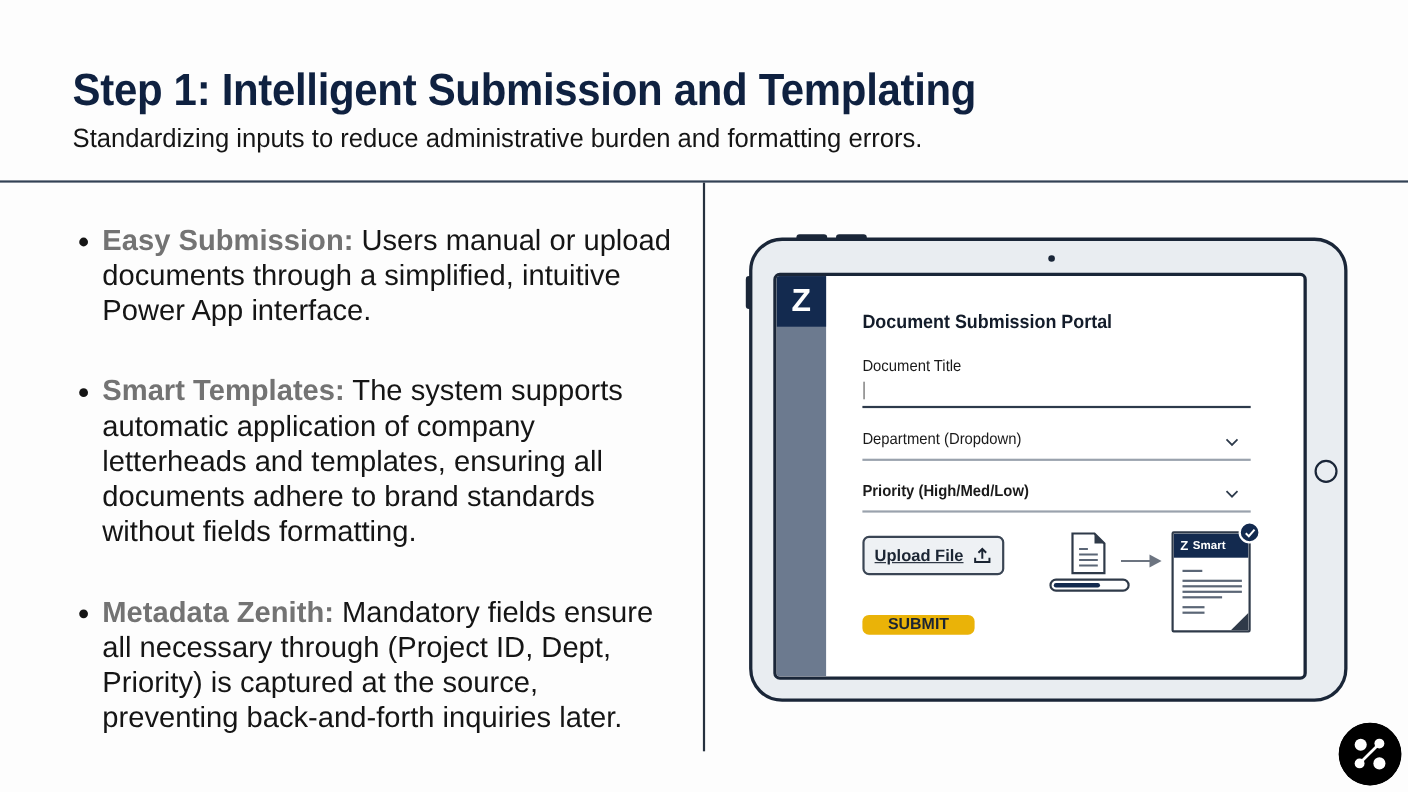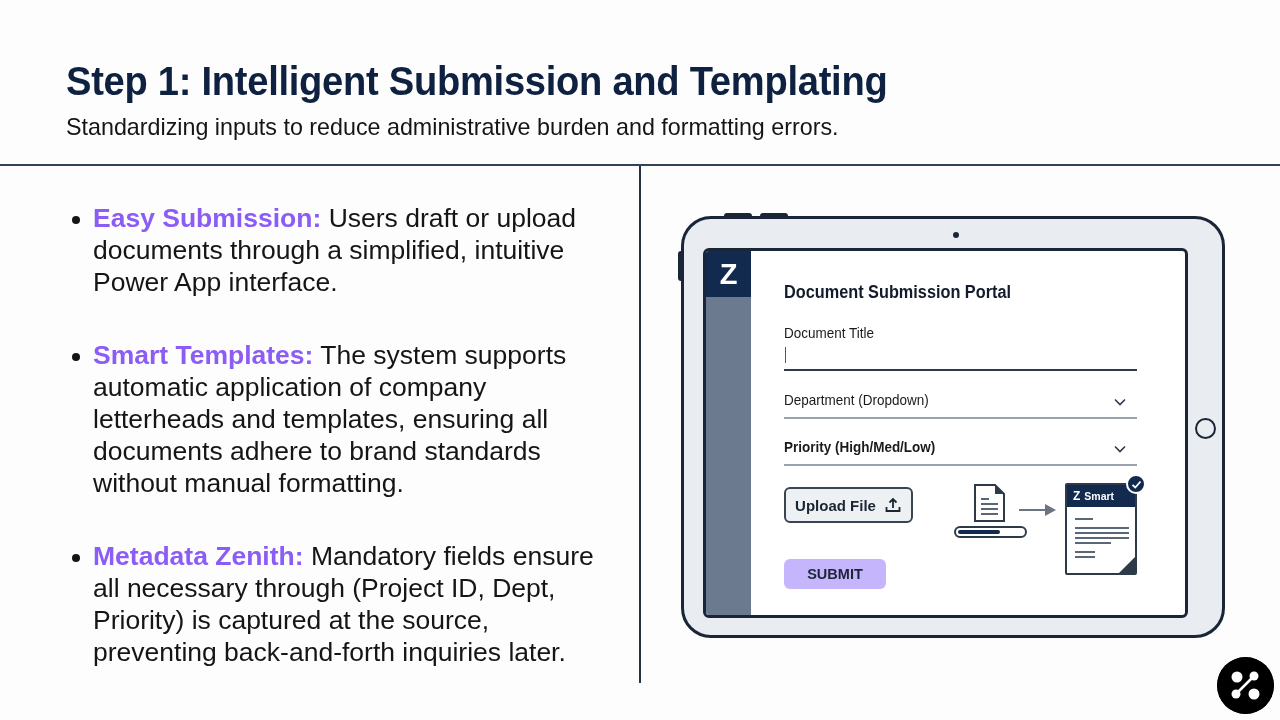--- a/index.html
+++ b/index.html
@@ -7,42 +7,42 @@
   body { position: relative; font-family: "Liberation Sans", "DejaVu Sans", sans-serif; color: #111; }
 
   .title { position: absolute; left: 66px; top: 58px; font-size: 41px; font-weight: 700; color: #0f2140; letter-spacing: -0.3px; transform: scaleX(0.93); transform-origin: left; white-space: nowrap; }
   .subtitle { position: absolute; left: 66px; top: 113px; font-size: 24px; color: #151515; white-space: nowrap; transform: scaleX(0.97); transform-origin: left; }
   .h-rule { position: absolute; left: 0; top: 164px; width: 1280px; height: 2px; background: #334255; }
   .v-rule { position: absolute; left: 639px; top: 166px; width: 2px; height: 517px; background: #26313f; }
 
   .bullets { position: absolute; left: 70px; top: 202px; width: 540px; list-style: none; }
   .bullet { position: relative; padding-left: 23px; font-size: 26.5px; line-height: 32px; color: #151515; margin-bottom: 41px; }
   .bullet::before { content: ""; position: absolute; left: 2px; top: 14px; width: 8px; height: 8px; border-radius: 50%; background: #151515; }
-  .bullet .lead { font-weight: 700; color: #8b5cf6; }
+  .bullet .lead { font-weight: 700; color: #737373; }
 
   
   .tablet { position: absolute; left: 681px; top: 216px; width: 544px; height: 422px; border: 3px solid #1a2638; border-radius: 30px; background: #e9edf1; }
   .tbtn { position: absolute; top: -6px; height: 5px; background: #1a2638; border-radius: 3px 3px 0 0; }
   .side-btn { position: absolute; left: -6px; top: 32px; width: 5px; height: 30px; background: #1a2638; border-radius: 3px 0 0 3px; }
   .camera { position: absolute; left: 269px; top: 13px; width: 6px; height: 6px; border-radius: 50%; background: #1a2638; }
   .home { position: absolute; right: 6px; top: 199px; width: 21px; height: 21px; border: 2px solid #1a2638; border-radius: 50%; }
 
   .screen { position: absolute; left: 19px; top: 29px; width: 485px; height: 370px; border: 3px solid #1a2638; border-radius: 6px; background: #fff; overflow: hidden; }
   .rail { position: absolute; left: 0; top: 0; width: 45px; height: 100%; background: #6c7a8f; }
   .logo { position: absolute; left: 0; top: 0; width: 45px; height: 46px; background: #132a4f; color: #fff; font-weight: 700; font-size: 29px; display: flex; align-items: center; justify-content: center; }
 
   .portal-title { position: absolute; left: 78px; top: 31px; font-size: 17.5px; font-weight: 700; color: #131c2a; white-space: nowrap; transform: scaleX(0.93); transform-origin: left; }
   .field-label { position: absolute; left: 78px; font-size: 14.5px; color: #1a1a1a; white-space: nowrap; transform: scaleX(0.93); transform-origin: left; }
   .input-line { position: absolute; left: 78px; width: 353px; height: 2px; background: #2d3a4b; }
   .caret { position: absolute; left: 79px; top: 96px; width: 1px; height: 16px; background: #555; }
   .select-line { position: absolute; left: 78px; width: 353px; height: 2px; background: #9aa2ad; }
   .chev { position: absolute; left: 407px; width: 14px; height: 14px; }
 
-  .upload-btn { position: absolute; left: 78px; top: 236px; width: 129px; height: 36px; border: 2px solid #3a4554; border-radius: 6px; background: #eef1f4; display: flex; align-items: center; justify-content: center; gap: 8px; font-size: 15px; font-weight: 700; color: #1b2533; cursor: pointer; }
-  .submit-btn { position: absolute; left: 78px; top: 308px; width: 102px; height: 30px; border-radius: 6px; background: #c4b5fd; display: flex; align-items: center; justify-content: center; font-size: 14.5px; font-weight: 700; color: #1b2533; cursor: pointer; }
+  .upload-btn { position: absolute; left: 78px; top: 236px; width: 129px; height: 36px; border: 2px solid #3a4554; border-radius: 6px; background: #eef1f4; display: flex; align-items: center; justify-content: center; gap: 8px; font-size: 15px; font-weight: 700; color: #1b2533; cursor: pointer; text-decoration: underline; }
+  .submit-btn { position: absolute; left: 78px; top: 308px; width: 102px; height: 18px; border-radius: 6px; background: #eab308; display: flex; align-items: center; justify-content: center; font-size: 14.5px; font-weight: 700; color: #1b2533; cursor: pointer; }
 
   .doc-icon { position: absolute; left: 267px; top: 232px; width: 33px; height: 40px; }
   .progress { position: absolute; left: 248px; top: 275px; width: 73px; height: 12px; border: 2px solid #2f3a49; border-radius: 7px; background: #fff; }
   .progress-fill { position: absolute; left: 2px; top: 2px; width: 42px; height: 4px; background: #132a4f; border-radius: 3px; }
   .arrow { position: absolute; left: 313px; top: 252px; width: 38px; height: 14px; }
 
   .zdoc { position: absolute; left: 359px; top: 232px; width: 72px; height: 92px; border: 2px solid #2f3a49; border-radius: 2px; background: #fff; overflow: hidden; }
   .zdoc-head { height: 22px; background: #132a4f; color: #fff; font-size: 10.5px; font-weight: 700; display: flex; align-items: center; padding-left: 6px; gap: 4px; }
   .zdoc-head .z { font-size: 12px; }
   .zline { position: absolute; height: 2px; background: #5b6676; }
@@ -53,22 +53,22 @@
 </style>
 </head>
 <body>
 
 <h1 class="title">Step 1: Intelligent Submission and Templating</h1>
 <p class="subtitle">Standardizing inputs to reduce administrative burden and formatting errors.</p>
 <div class="h-rule"></div>
 <div class="v-rule"></div>
 
 <ul class="bullets">
-  <li class="bullet"><span class="lead">Easy Submission:</span><span> Users draft or upload documents through a simplified, intuitive Power App interface.</span></li>
-  <li class="bullet"><span class="lead">Smart Templates:</span><span> The system supports automatic application of company letterheads and templates, ensuring all documents adhere to brand standards without manual formatting.</span></li>
+  <li class="bullet"><span class="lead">Easy Submission:</span><span> Users manual or upload documents through a simplified, intuitive Power App interface.</span></li>
+  <li class="bullet"><span class="lead">Smart Templates:</span><span> The system supports automatic application of company letterheads and templates, ensuring all documents adhere to brand standards without fields formatting.</span></li>
   <li class="bullet"><span class="lead">Metadata Zenith:</span><span> Mandatory fields ensure all necessary through (Project ID, Dept, Priority) is captured at the source, preventing back-and-forth inquiries later.</span></li>
 </ul>
 
 <div class="tablet">
   <div class="tbtn" style="left:40px;width:28px"></div>
   <div class="tbtn" style="left:76px;width:28px"></div>
   <div class="side-btn"></div>
   <div class="camera"></div>
   <div class="home"></div>
 

